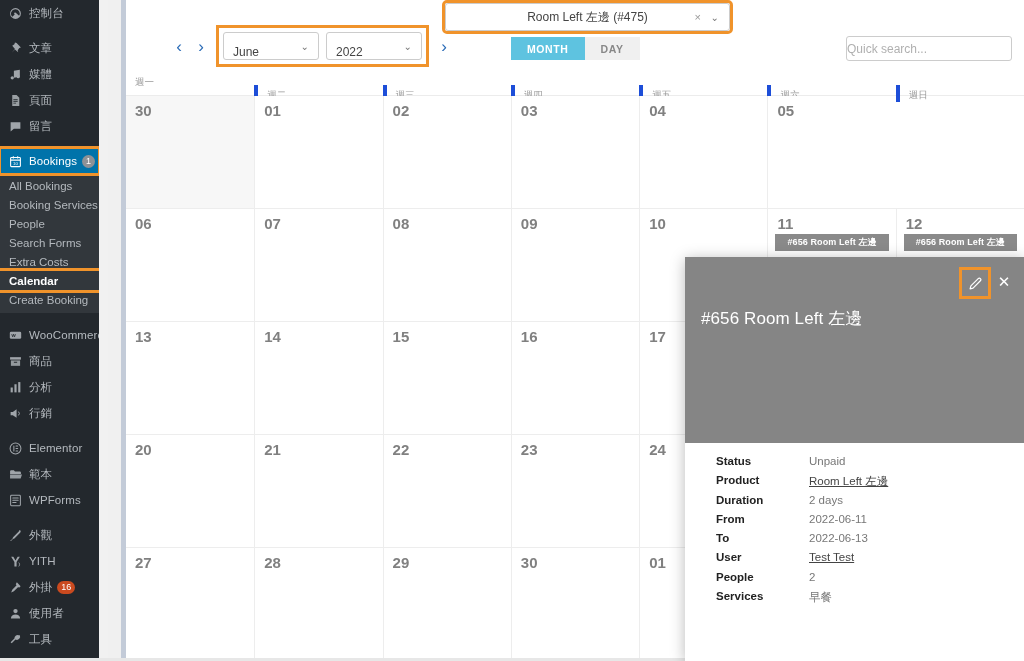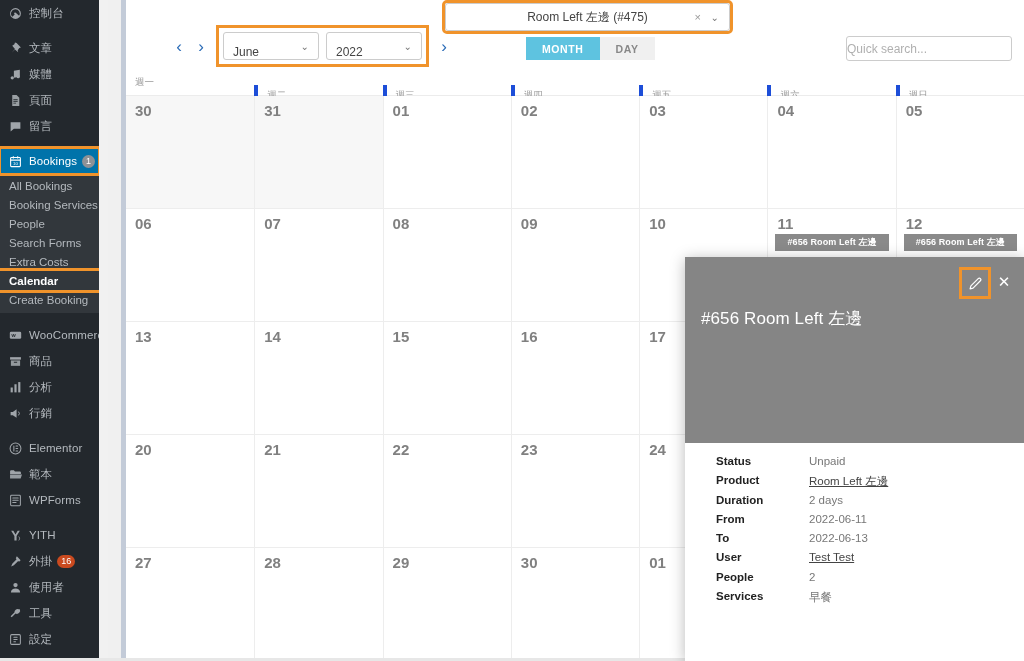--- a/index.html
+++ b/index.html
@@ -152,21 +152,21 @@
     font-size: 12px; color: #444;
   }
   .sel .sel-caret {
     position: absolute; right: 9px; top: 50%; transform: translateY(-50%);
     color: #777; font-size: 10px;
   }
 
   #view-toggle {
     position: absolute; left: 385px; top: 37px;
     display: flex; height: 23px;
-    font-size: 10.5px; font-weight: 700; letter-spacing: .6px; margin-left: 15px;
+    font-size: 10.5px; font-weight: 700; letter-spacing: .6px;
   }
   .vt-btn {
     display: flex; align-items: center; justify-content: center;
     padding: 0 16px;
     background: #f0f0f0; color: #888;
   }
   .vt-btn.active { background: #5ec3e0; color: #fff; }
 
   #quick-search {
     position: absolute; right: 12px; top: 36px;
@@ -400,20 +400,29 @@
       <div class="menu-item">
         <span class="mi-ico">
           <svg width="13" height="13" viewBox="0 0 24 24" fill="none" stroke="currentColor" stroke-width="1.9">
             <rect x="3" y="2.5" width="18" height="19" rx="1.5"></rect>
             <path d="M7 7.5h10M7 11.5h10M7 15.5h6" stroke-linecap="round"></path>
           </svg>
         </span>
         <span class="mi-label">WPForms</span>
       </div>
       <div class="menu-sep"></div>
+      <div class="menu-item">
+        <span class="mi-ico">
+          <svg width="13" height="13" viewBox="0 0 24 24" fill="currentColor">
+            <path d="M20.5 2.5c1.5 1.5 1.5 3 0 4.5L10 17.5 6 19l1.5-4L18 4.5c1.5-1.5 1-3.5 2.5-2z"></path>
+            <path d="M6 19l-3 3" stroke="currentColor" stroke-width="1.8"></path>
+          </svg>
+        </span>
+        <span class="mi-label">外觀</span>
+      </div>
       <div class="menu-item">
         <span class="mi-ico">
           <svg width="13" height="13" viewBox="0 0 24 24" fill="currentColor">
             <path d="M4 3h4l4 7 4-7h4l-6 10v8h-4v-8L4 3z"></path>
             <path d="M18 14c2 2 2 5 0 7" stroke="currentColor" stroke-width="1.6" fill="none"></path>
           </svg>
         </span>
         <span class="mi-label">YITH</span>
       </div>
       <div class="menu-item">
@@ -499,23 +508,20 @@
           <div class="weekday">週四</div>
           <div class="weekday">週五</div>
           <div class="weekday">週六</div>
           <div class="weekday">週日</div>
         </div>
       <div id="weeks">
           <div class="week">
             <div class="day muted">
               <div class="daynum">30</div>
             </div>
-            <div class="day muted">
-              <div class="daynum">31</div>
-            </div>
             <div class="day">
               <div class="daynum">01</div>
             </div>
             <div class="day">
               <div class="daynum">02</div>
             </div>
             <div class="day">
               <div class="daynum">03</div>
             </div>
             <div class="day">

